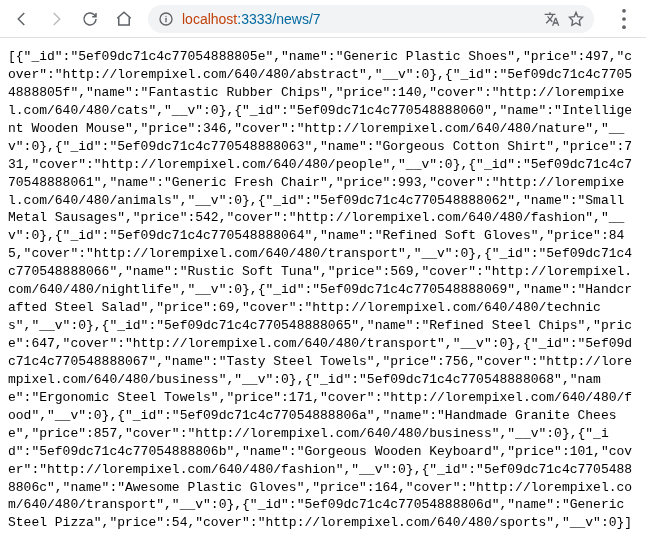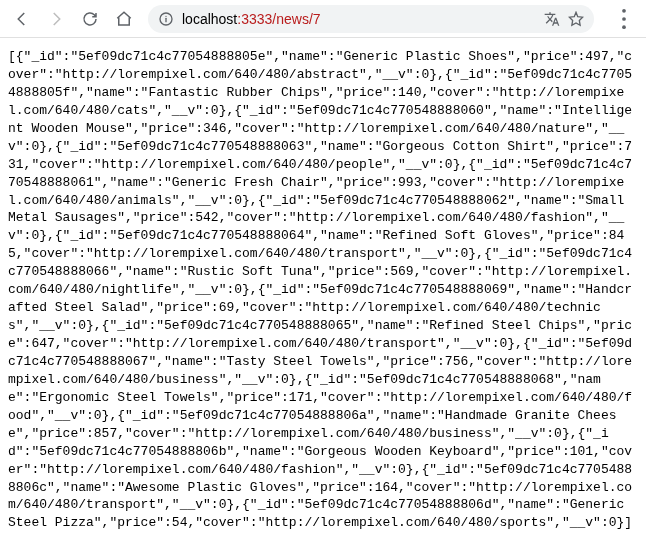--- a/index.html
+++ b/index.html
@@ -4,22 +4,22 @@
 <style>
 *{margin:0;padding:0;box-sizing:border-box}
 body{font-family:Arial,Helvetica,sans-serif;width:646px;height:548px;background:#fff;overflow:hidden}
 .toolbar{height:38px;display:flex;align-items:center;padding:0 8px;gap:6px;border-bottom:1px solid #e0e0e0;background:#fff}
 .nav-btn{width:28px;height:28px;display:flex;align-items:center;justify-content:center;border-radius:50%;cursor:pointer;color:#5f6368}
 .nav-btn.disabled{color:#bdbdbd;cursor:default}
 .nav-btn svg{width:18px;height:18px}
 .addr-bar{flex:1;height:28px;background:#f1f3f4;border-radius:14px;display:flex;align-items:center;padding:0 10px;gap:8px;margin:0 4px}
 .info-icon{width:16px;height:16px;color:#5f6368;display:flex;align-items:center;justify-content:center}
 .url-text{font-size:14px;color:#202124}
-.url-host{color:#000000}
-.url-path{color:#b91c1c}
+.url-host{color:#c2410c}
+.url-path{color:#0369a1}
 .addr-spacer{flex:1}
 .translate-icon,.star-icon{width:16px;height:16px;color:#5f6368;display:flex;align-items:center;justify-content:center}
 .menu-btn{width:28px;height:28px;display:flex;align-items:center;justify-content:center;color:#5f6368;cursor:pointer;margin-left:6px}
 .content{padding:10px 8px;font-family:"Courier New",monospace;font-size:13px;line-height:1.38;color:#000;white-space:pre-wrap;word-break:break-all}
 </style>
 </head>
 <body>
 
 <div class="toolbar">
   <div class="nav-btn">

